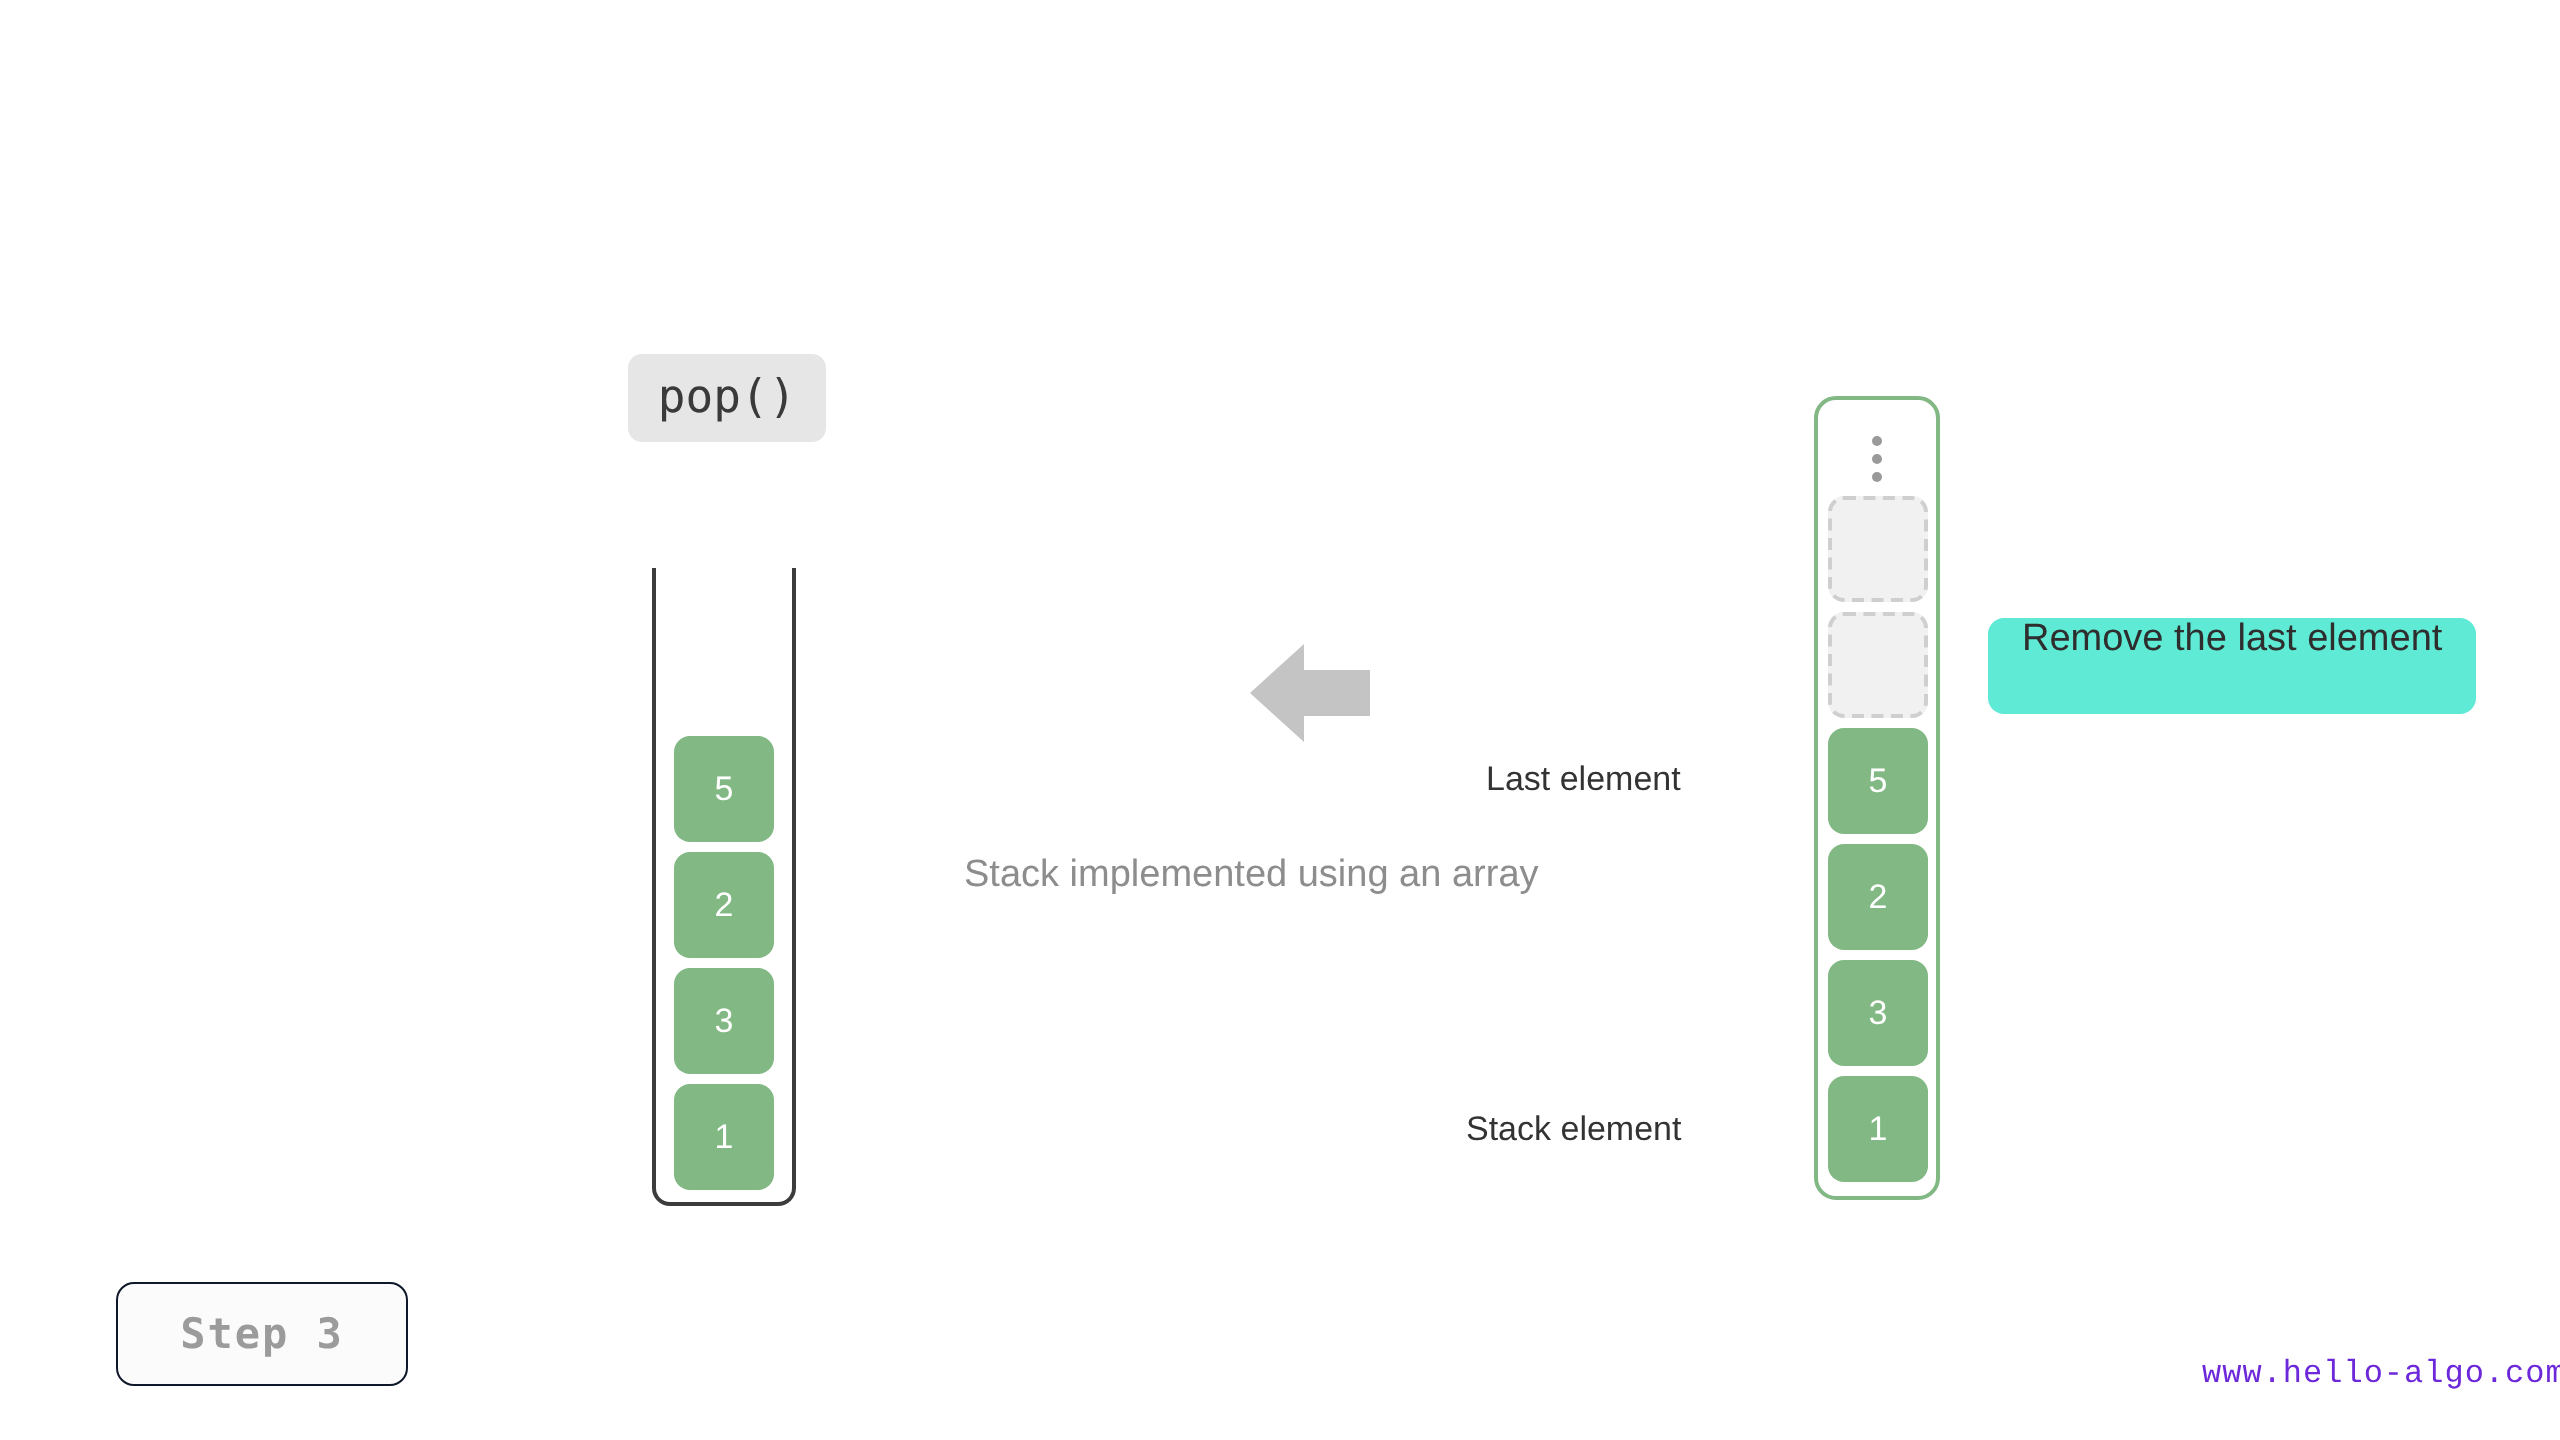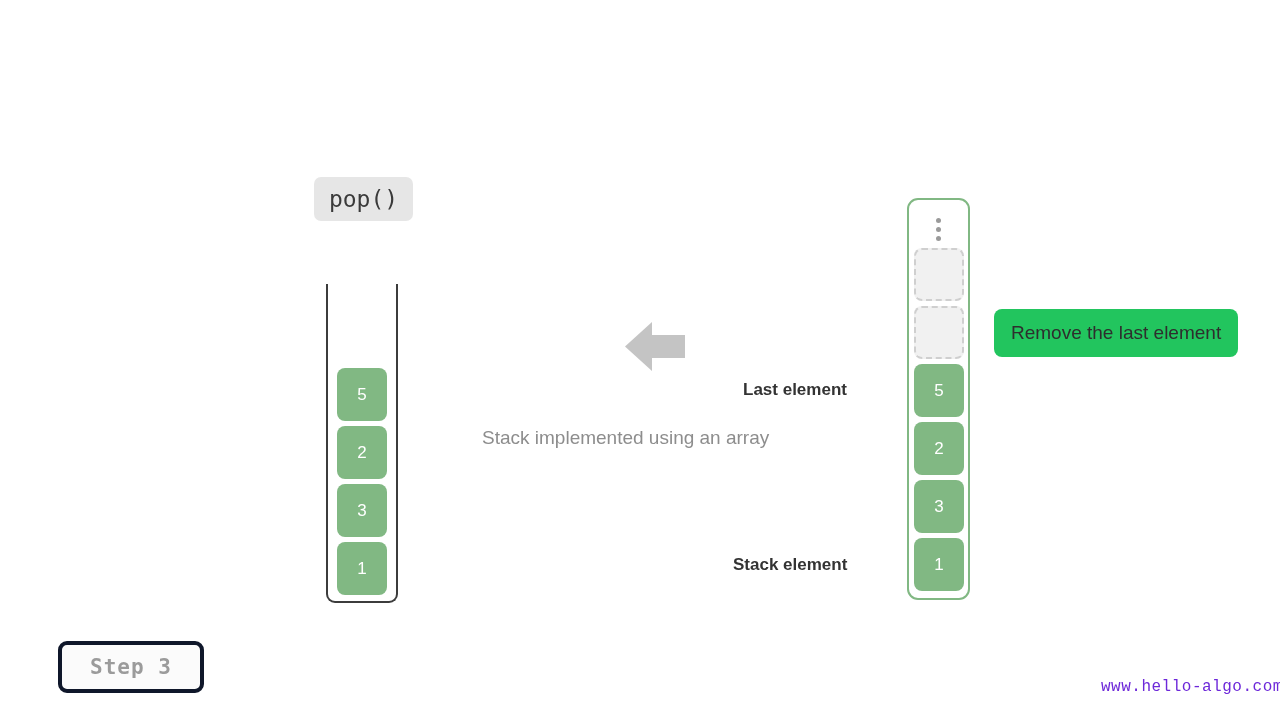--- a/index.html
+++ b/index.html
@@ -150,52 +150,52 @@
     color: #8d8d8d;
     white-space: nowrap;
     text-align: center;
   }
   #caption-main {
     left: 459px;
     top: 427px;
   }
   .pointer-label {
     font-size: 17px;
-    font-weight: bold;
+    font-weight: normal;
     color: #333333;
     white-space: nowrap;
   }
   #label-last  { left: 720px; top: 380px; }
   #label-first { left: 710px; top: 555px; }
 
   
   #note-chip {
     left: 971px;
     top: 309px;
     height: 48px;
     padding: 0 17px;
-    background: #22c55e;
+    background: #5eead4;
     border-radius: 8px;
     display: flex;
-    align-items: center;
+    align-items: flex-start;
   }
   #note-chip .note-label {
     font-size: 19px;
     color: #2e2e2e;
     white-space: nowrap;
   }
 
   
   #step-badge {
     left: 35px;
     top: 641px;
     width: 146px;
     height: 52px;
     background: #fbfbfb;
-    border: 4px solid #0f172a;
+    border: 1px solid #0f172a;
     border-radius: 9px;
     box-sizing: border-box;
     display: flex;
     align-items: center;
     justify-content: center;
   }
   #step-badge .step-label {
     font-family: "DejaVu Sans Mono", "Liberation Mono", monospace;
     font-size: 21px;
     font-weight: bold;

